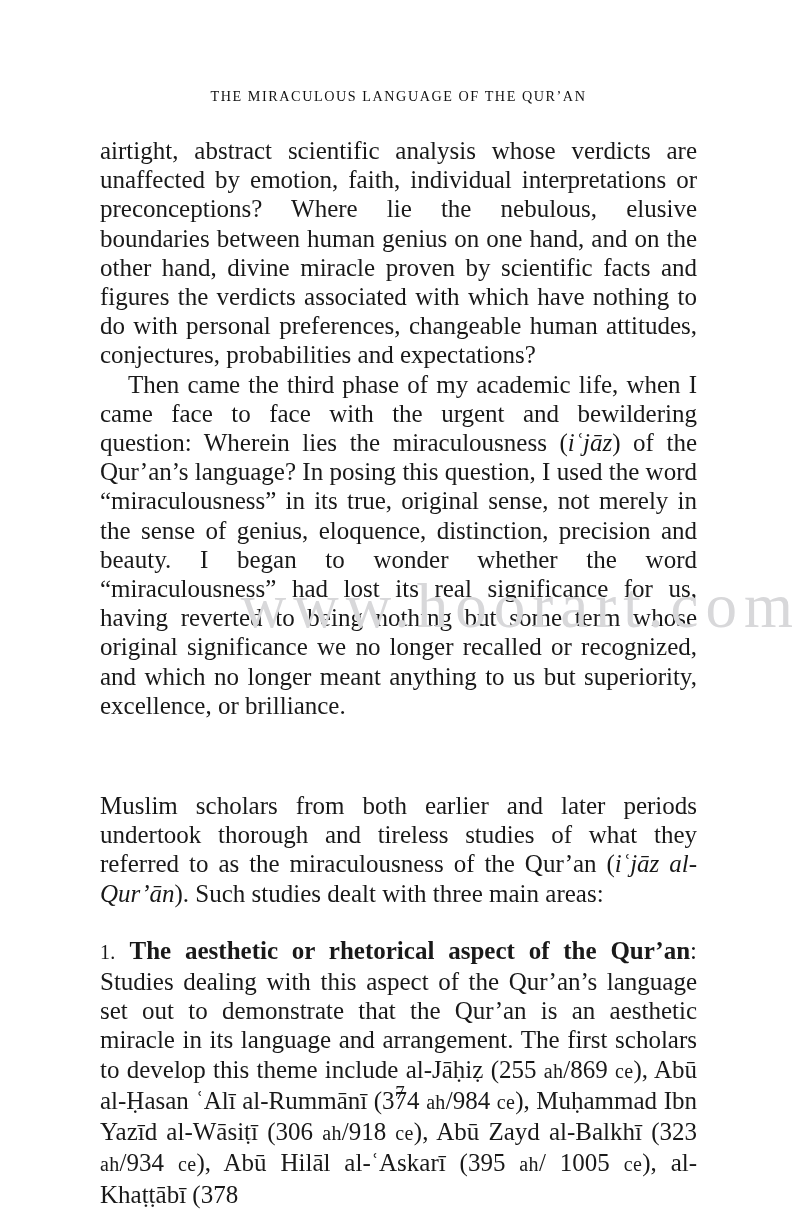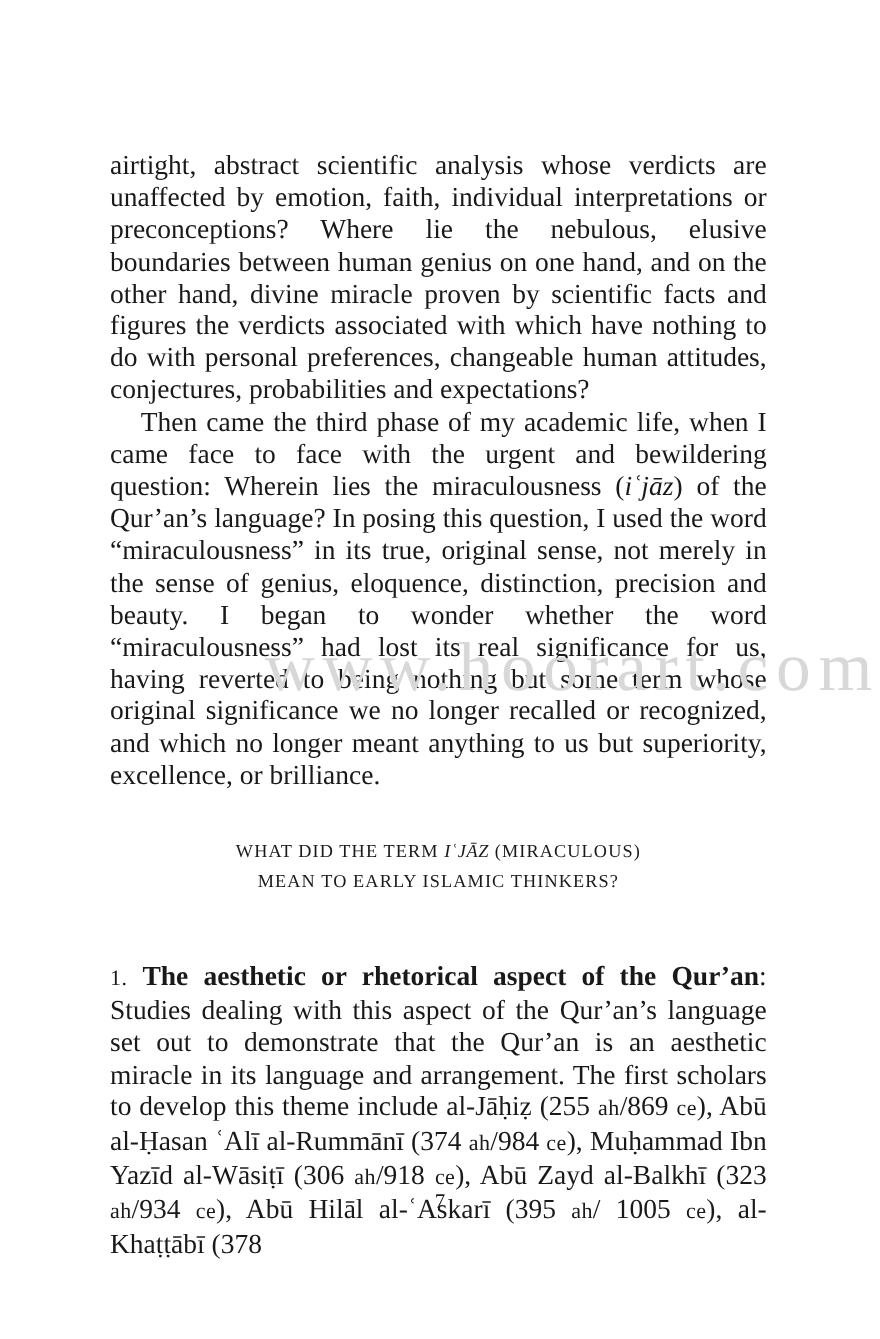--- a/index.html
+++ b/index.html
@@ -120,33 +120,34 @@
     text-align: center;
     font-size: 19px;
     color: #191919;
   }
 </style>
 </head>
 <body>
 
 <div class="page">
 
+  <div class="running-head">The Miraculous Language of the Qur’an</div>
 
   <div class="column">
 
     <p class="body">airtight, abstract scientific analysis whose verdicts are unaffected by emotion, faith, individual interpretations or preconceptions? Where lie the nebulous, elusive boundaries between human genius on one hand, and on the other hand, divine miracle proven by scientific facts and figures the verdicts associated with which have nothing to do with personal preferences, changeable human attitudes, conjectures, probabilities and expectations?</p>
 
     <p class="body indent"><span>Then came the third phase of my academic life, when I came face to face with the urgent and bewildering question: Wherein lies the miraculousness (</span><span class="italic">iʿjāz</span><span>) of the Qur’an’s language? In posing this question, I used the word “miraculousness” in its true, original sense, not merely in the sense of genius, eloquence, distinction, precision and beauty. I began to wonder whether the word “miraculousness” had lost its real significance for us, having reverted to being nothing but some term whose original significance we no longer recalled or recognized, and which no longer meant anything to us but superiority, excellence, or brilliance.</span></p>
 
     <div class="gap-before-heading"></div>
 
-    <h2 class="section-heading"><span>What did the term </span><span class="term">Iʿjāz</span><span> (Miraculous)</span><br><span>Mean to early Islamic thinkers?</span></h2>
 
     <div class="gap-after-heading"></div>
 
+    <p class="body"><span>Muslim scholars from both earlier and later periods undertook thorough and tireless studies of what they referred to as the miraculousness of the Qur’an (</span><span class="italic">iʿjāz al-Qur’ān</span><span>). Such studies dealt with three main areas:</span></p>
 
     <div class="gap-paragraph"></div>
 
     <p class="body"><span class="sc">1.</span><span>&nbsp;</span><span class="bolditalic">The aesthetic or rhetorical aspect of the Qur’an</span><span>: Studies dealing with this aspect of the Qur’an’s language set out to demonstrate that the Qur’an is an aesthetic miracle in its language and arrangement. The first scholars to develop this theme include al-Jāḥiẓ (255 </span><span class="sc">ah</span><span>/869 </span><span class="sc">ce</span><span>), Abū al-Ḥasan ʿAlī al-Rummānī (374 </span><span class="sc">ah</span><span>/984 </span><span class="sc">ce</span><span>), Muḥammad Ibn Yazīd al-Wāsiṭī (306 </span><span class="sc">ah</span><span>/918 </span><span class="sc">ce</span><span>), Abū Zayd al-Balkhī (323 </span><span class="sc">ah</span><span>/934 </span><span class="sc">ce</span><span>), Abū Hilāl al-ʿAskarī (395 </span><span class="sc">ah</span><span>/ 1005 </span><span class="sc">ce</span><span>), al-Khaṭṭābī (378</span></p>
 
   </div>
 
   <div class="watermark">www.hoorart.com</div>
 
   <div class="folio">7</div>

